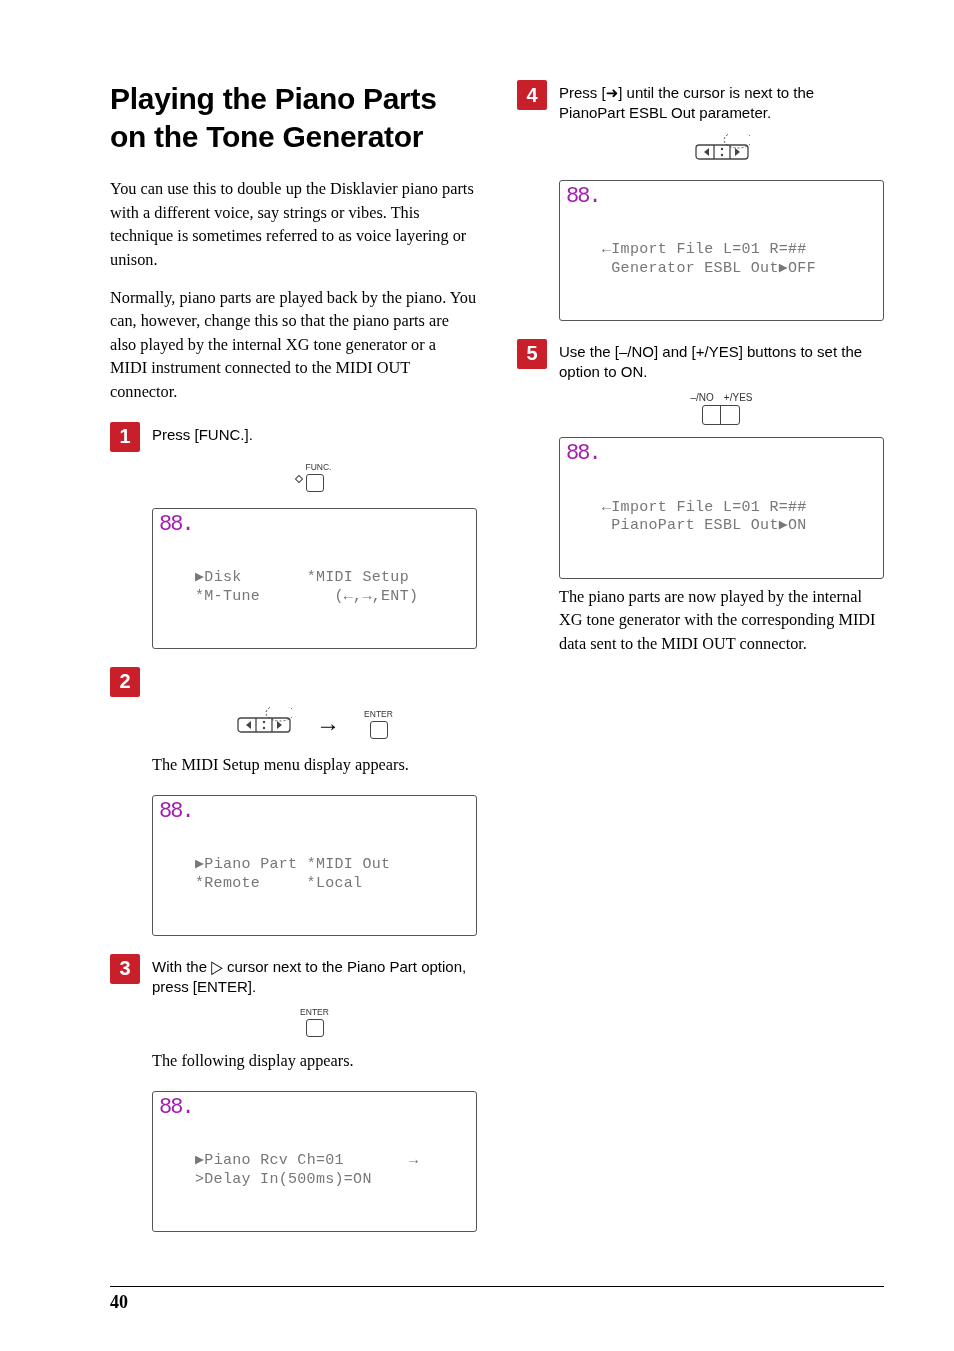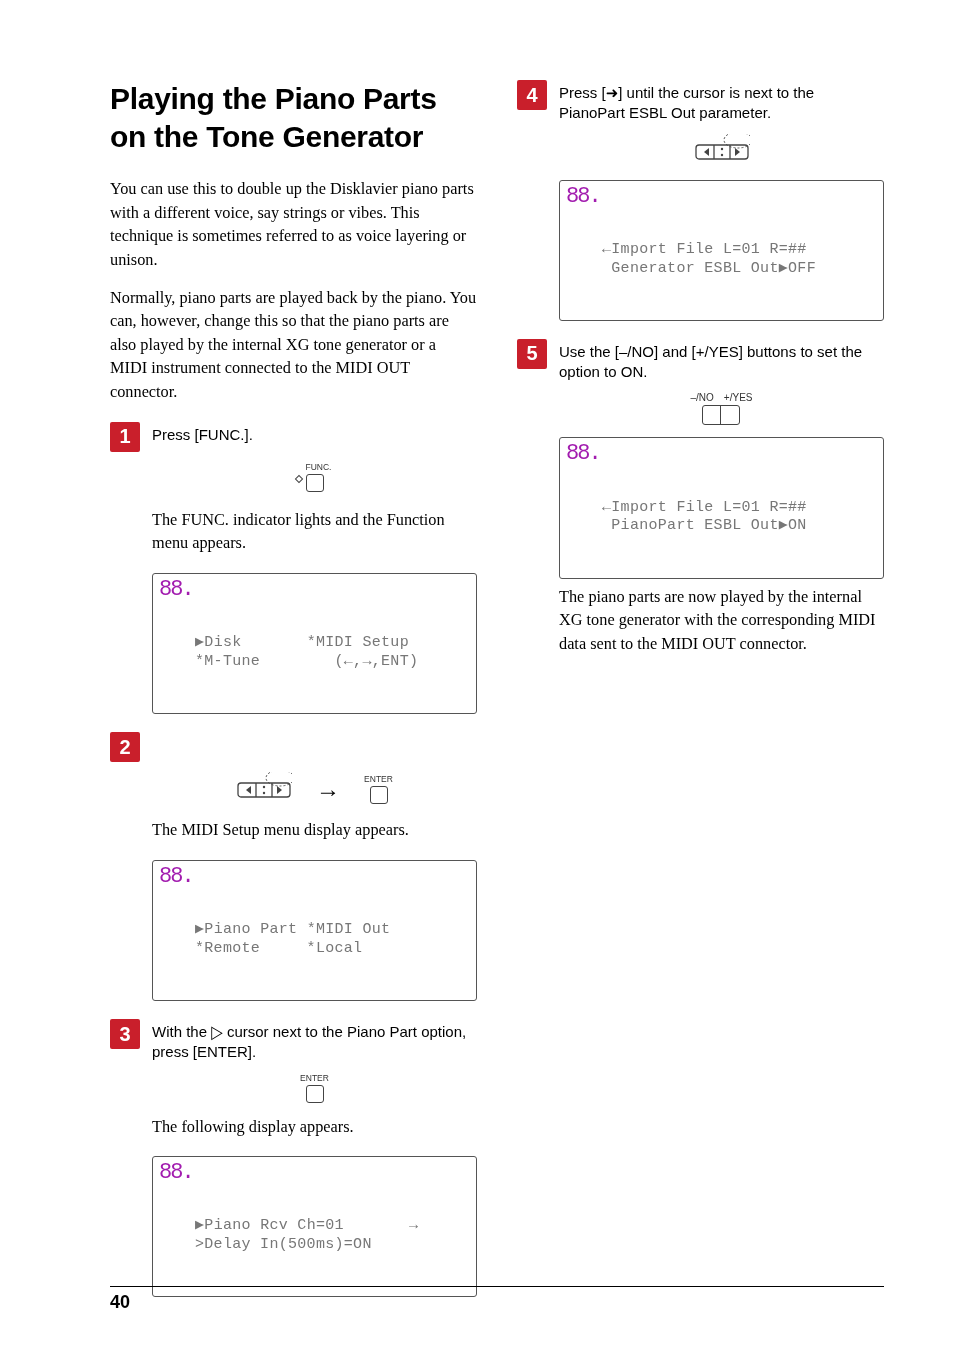--- a/index.html
+++ b/index.html
@@ -122,21 +122,21 @@
   .cross-wrap svg { width: 56px; height: 34px; }
   .arrow-big {
     font-size: 24px;
     font-weight: 700;
     color: #000;
   }
   .page-num {
     position: absolute;
     bottom: 38px;
     left: 110px;
-    font-family: Liberation Sans, sans-serif;
+    font-family: Liberation Serif, serif;
     font-weight: 700;
     font-size: 18px;
   }
   .page-rule {
     position: absolute;
     bottom: 64px;
     left: 110px;
     right: 70px;
     border-top: 1px solid #000;
   }
@@ -163,21 +163,20 @@
         <div class="btn-wrap">
           <div style="display:flex;align-items:flex-end;">
             <span class="func-led"></span>
             <div>
               <div class="btn-label">FUNC.</div>
               <span class="btn-box"></span>
             </div>
           </div>
         </div>
       </div>
-      <p class="result">The FUNC. indicator lights and the Function menu appears.</p>
       <div class="lcd">
         <span class="seg">88.</span>
         <div class="lines"><span>▶Disk       *MIDI Setup</span>
 <span>*M-Tune        (←,→,ENT)</span></div>
       </div>
     </div>
 
     <div class="step">
       <div class="step-row">
         <div class="step-num">2</div>

